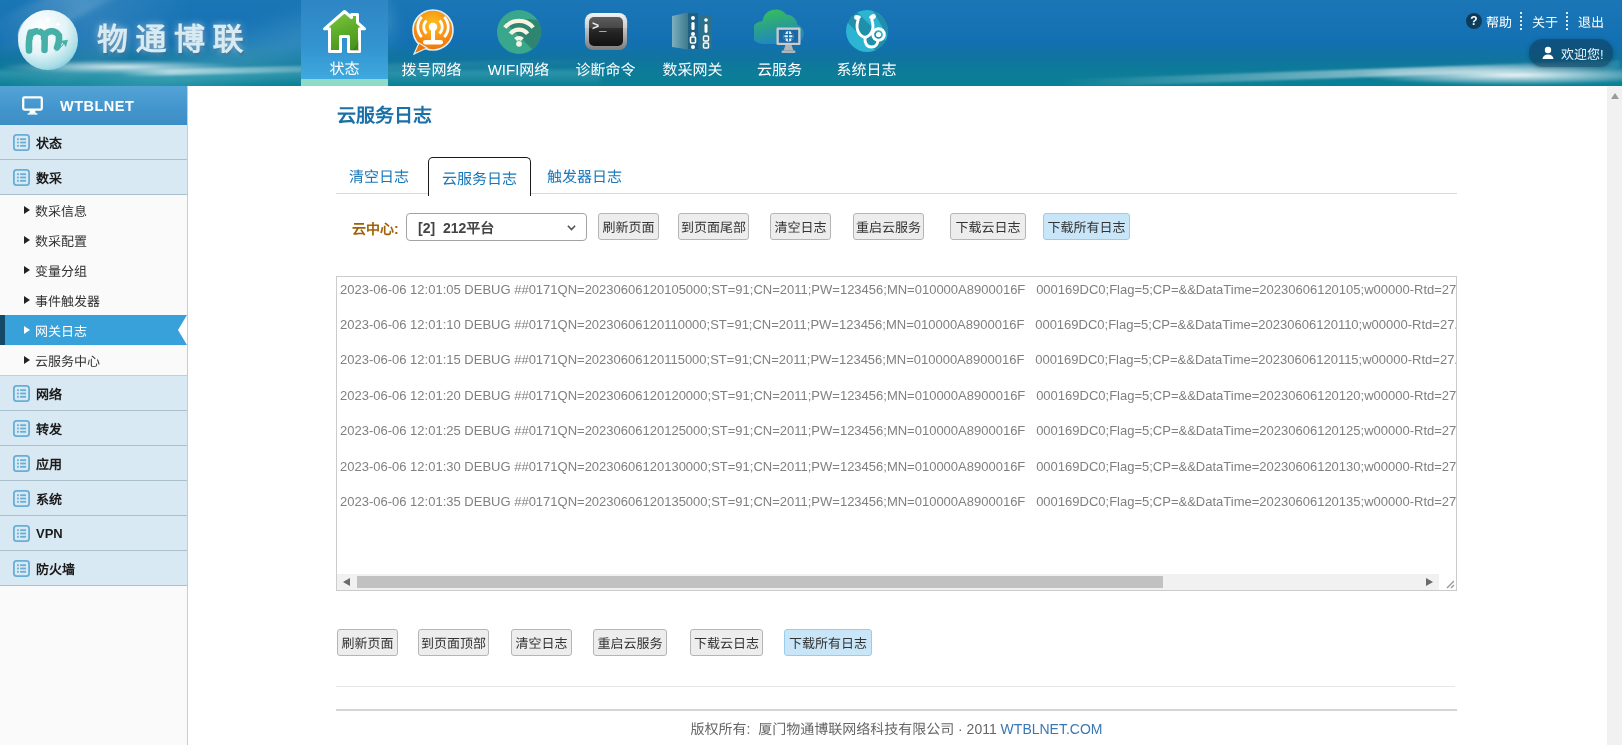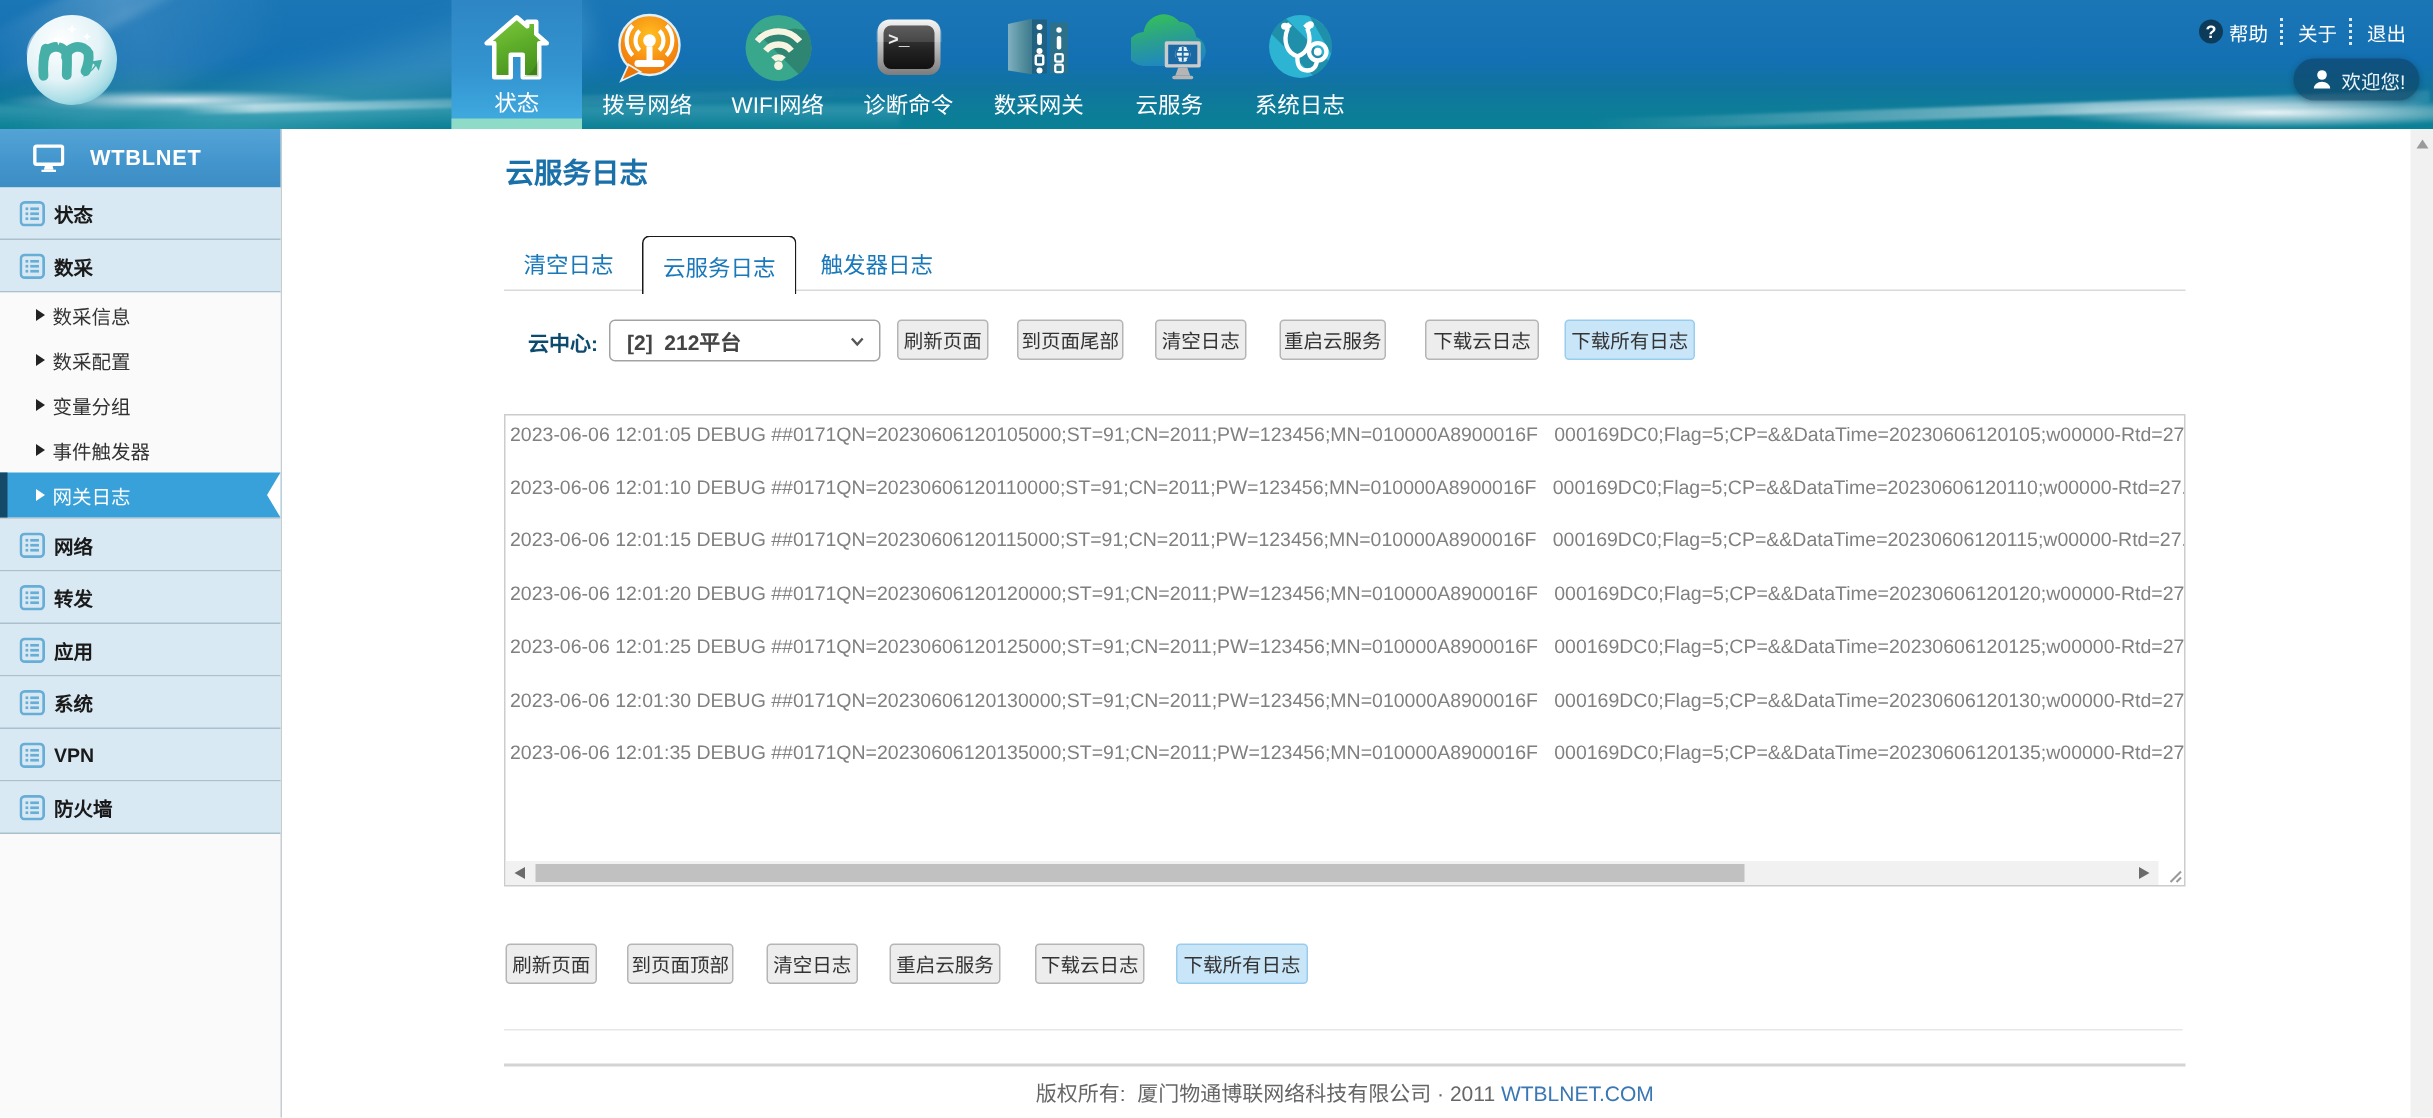--- a/index.html
+++ b/index.html
@@ -54,21 +54,21 @@
   #content { position:absolute; left:188px; top:86px; width:1417px; height:659px; background:#fff; }
   #wrap { position:absolute; left:148px; top:0; width:1121px; }
   #ttl { position:absolute; left:1px; top:14px; font-size:19px; font-weight:bold; color:#1a70a8; }
 
   #tabs { position:absolute; left:0; top:71px; width:1121px; height:37px; }
   #tabs .base { position:absolute; left:0; bottom:0; width:100%; height:1px; background:#d9d9d9; }
   .tab { position:absolute; top:0; height:37px; font-size:15px; color:#1878ba; display:flex; align-items:center; justify-content:center; }
   .tab.on { background:#fff; border:1px solid #1a1a1a; border-bottom:none; border-radius:5px 5px 0 0; height:39px; z-index:2; color:#1878ba; }
 
   #form { position:absolute; left:0; top:127px; height:28px; width:1121px; }
-  #form .lab { position:absolute; left:16px; top:5px; font-size:14px; font-weight:bold; color:#0c4a6e; }
+  #form .lab { position:absolute; left:16px; top:5px; font-size:14px; font-weight:bold; color:#a16207; }
   #sel { position:absolute; left:70px; top:0; width:181px; height:28px; border:1px solid #a3a3a3; border-radius:4px; background:#fff;
     font-size:14px; color:#444; display:flex; align-items:center; padding-left:11px;font-weight:bold; }
   #sel .chev { position:absolute; right:10px; top:9px; width:9px; height:9px; }
   .btn { position:absolute; top:0; height:27px; background:#ededed; border:1px solid #b5b5b5; border-radius:3px;
     font-size:13px; color:#333; display:flex; align-items:center; justify-content:center; white-space:nowrap; }
   .btn.hl { background:#c9e5f8; border-color:#98cdf0; }
 
   #logbox { position:absolute; left:0px; top:190px; width:1121px; height:315px; border:1px solid #ccc; background:#fff; overflow:hidden; }
   #logtx { position:absolute; left:3px; top:-5.5px; width:1400px; font-size:13px; line-height:35.4px; color:#808080; white-space:pre; }
   
@@ -117,20 +117,21 @@
         <path d="M13.5 23.5 C12 29 11.5 35 12 41.5"></path>
         <path d="M12.5 29 a8 8 0 0 1 15 -2.5 c0.5 5 0 10 0 14.5"></path>
         <path d="M27 29 a8 8 0 0 1 15 -2.5 c0.5 4.5 -0.5 8.5 -2 12"></path>
       </g>
       <path d="M37.5 43 c4 -2 7 -4.5 9.5 -8 l1.8 3.2 l2.2 -7.4 l-7.4 1.2 l2.6 2.4 c-2.2 3.4 -5.2 6.2 -8.7 8.6z" fill="#46b0a8"></path>
       <path d="M22 13.2 l1.1 2.9 l2.9 1.1 l-2.9 1.1 l-1.1 2.9 l-1.1 -2.9 l-2.9 -1.1 l2.9 -1.1z" fill="#fff"></path>
       <path d="M31 7.2 l0.9 2.4 l2.4 0.9 l-2.4 0.9 l-0.9 2.4 l-0.9 -2.4 l-2.4 -0.9 l2.4 -0.9z" fill="#fff"></path>
       <path d="M41 12.6 l0.8 2 l2 0.8 l-2 0.8 l-0.8 2 l-0.8 -2 l-2 -0.8 l2 -0.8z" fill="#fff"></path>
     </svg>
   </div>
+  <div id="logotxt">物通博联</div>
 
   <div id="nav">
     <div class="nav-it act">
       <span class="ico">
       <svg width="50" height="50" viewBox="0 0 50 50">
         <defs>
               <linearGradient id="hg" x1="0" y1="0" x2="0.4" y2="1">
           <stop offset="0%" stop-color="#83ca41"></stop>
                 <stop offset="55%" stop-color="#5fae2a"></stop>
                 <stop offset="100%" stop-color="#4a951f"></stop>
@@ -329,20 +330,21 @@
         </g>
       </svg>
       <b>数采</b>
     </div>
   <div class="sub">
     <div class="s-it"><span class="tri"></span>数采信息</div>
     <div class="s-it"><span class="tri"></span>数采配置</div>
     <div class="s-it"><span class="tri"></span>变量分组</div>
     <div class="s-it"><span class="tri"></span>事件触发器</div>
     <div class="s-it on"><span class="tri"></span>网关日志</div>
+    <div class="s-it"><span class="tri"></span>云服务中心</div>
   </div>
   <div class="m-it">
       <svg width="17" height="17" viewBox="0 0 19 19">
         <rect x="1" y="1" width="17" height="17" rx="3" fill="none" stroke="#67aed7" stroke-width="2"></rect>
         <g fill="#67aed7">
           <rect x="4.5" y="4.8" width="2" height="2"></rect>
           <rect x="8" y="4.8" width="6.5" height="2"></rect>
           <rect x="4.5" y="8.5" width="2" height="2"></rect>
           <rect x="8" y="8.5" width="6.5" height="2"></rect>
           <rect x="4.5" y="12.2" width="2" height="2"></rect>

